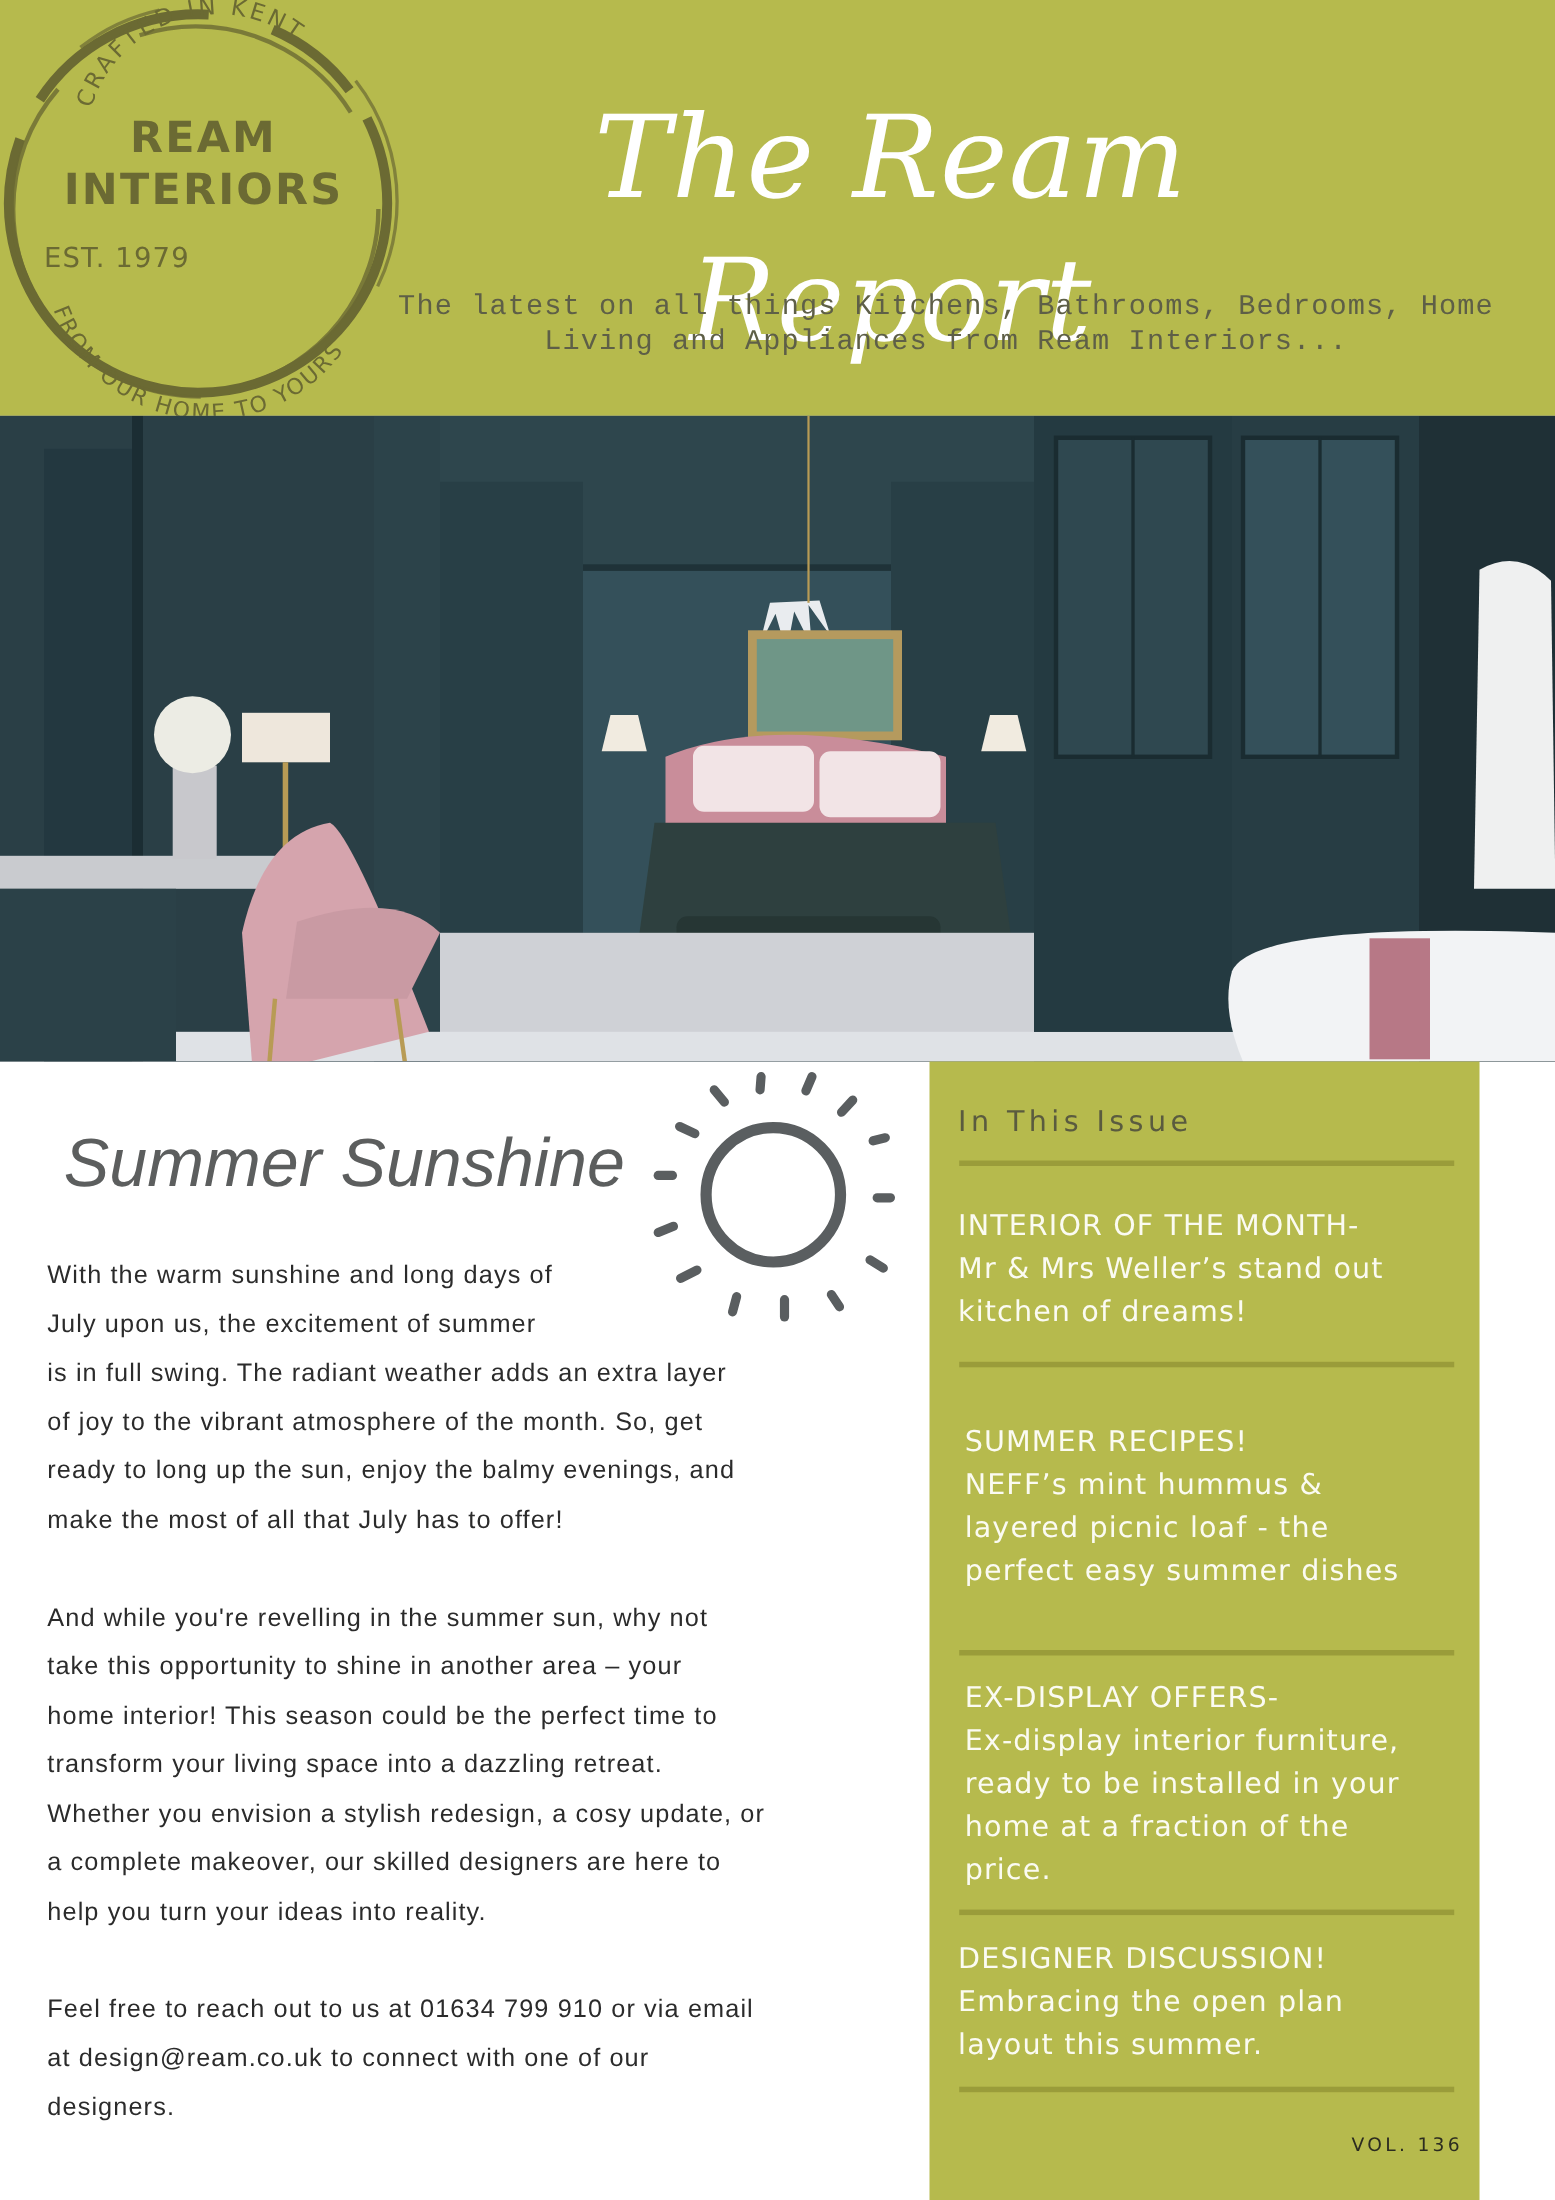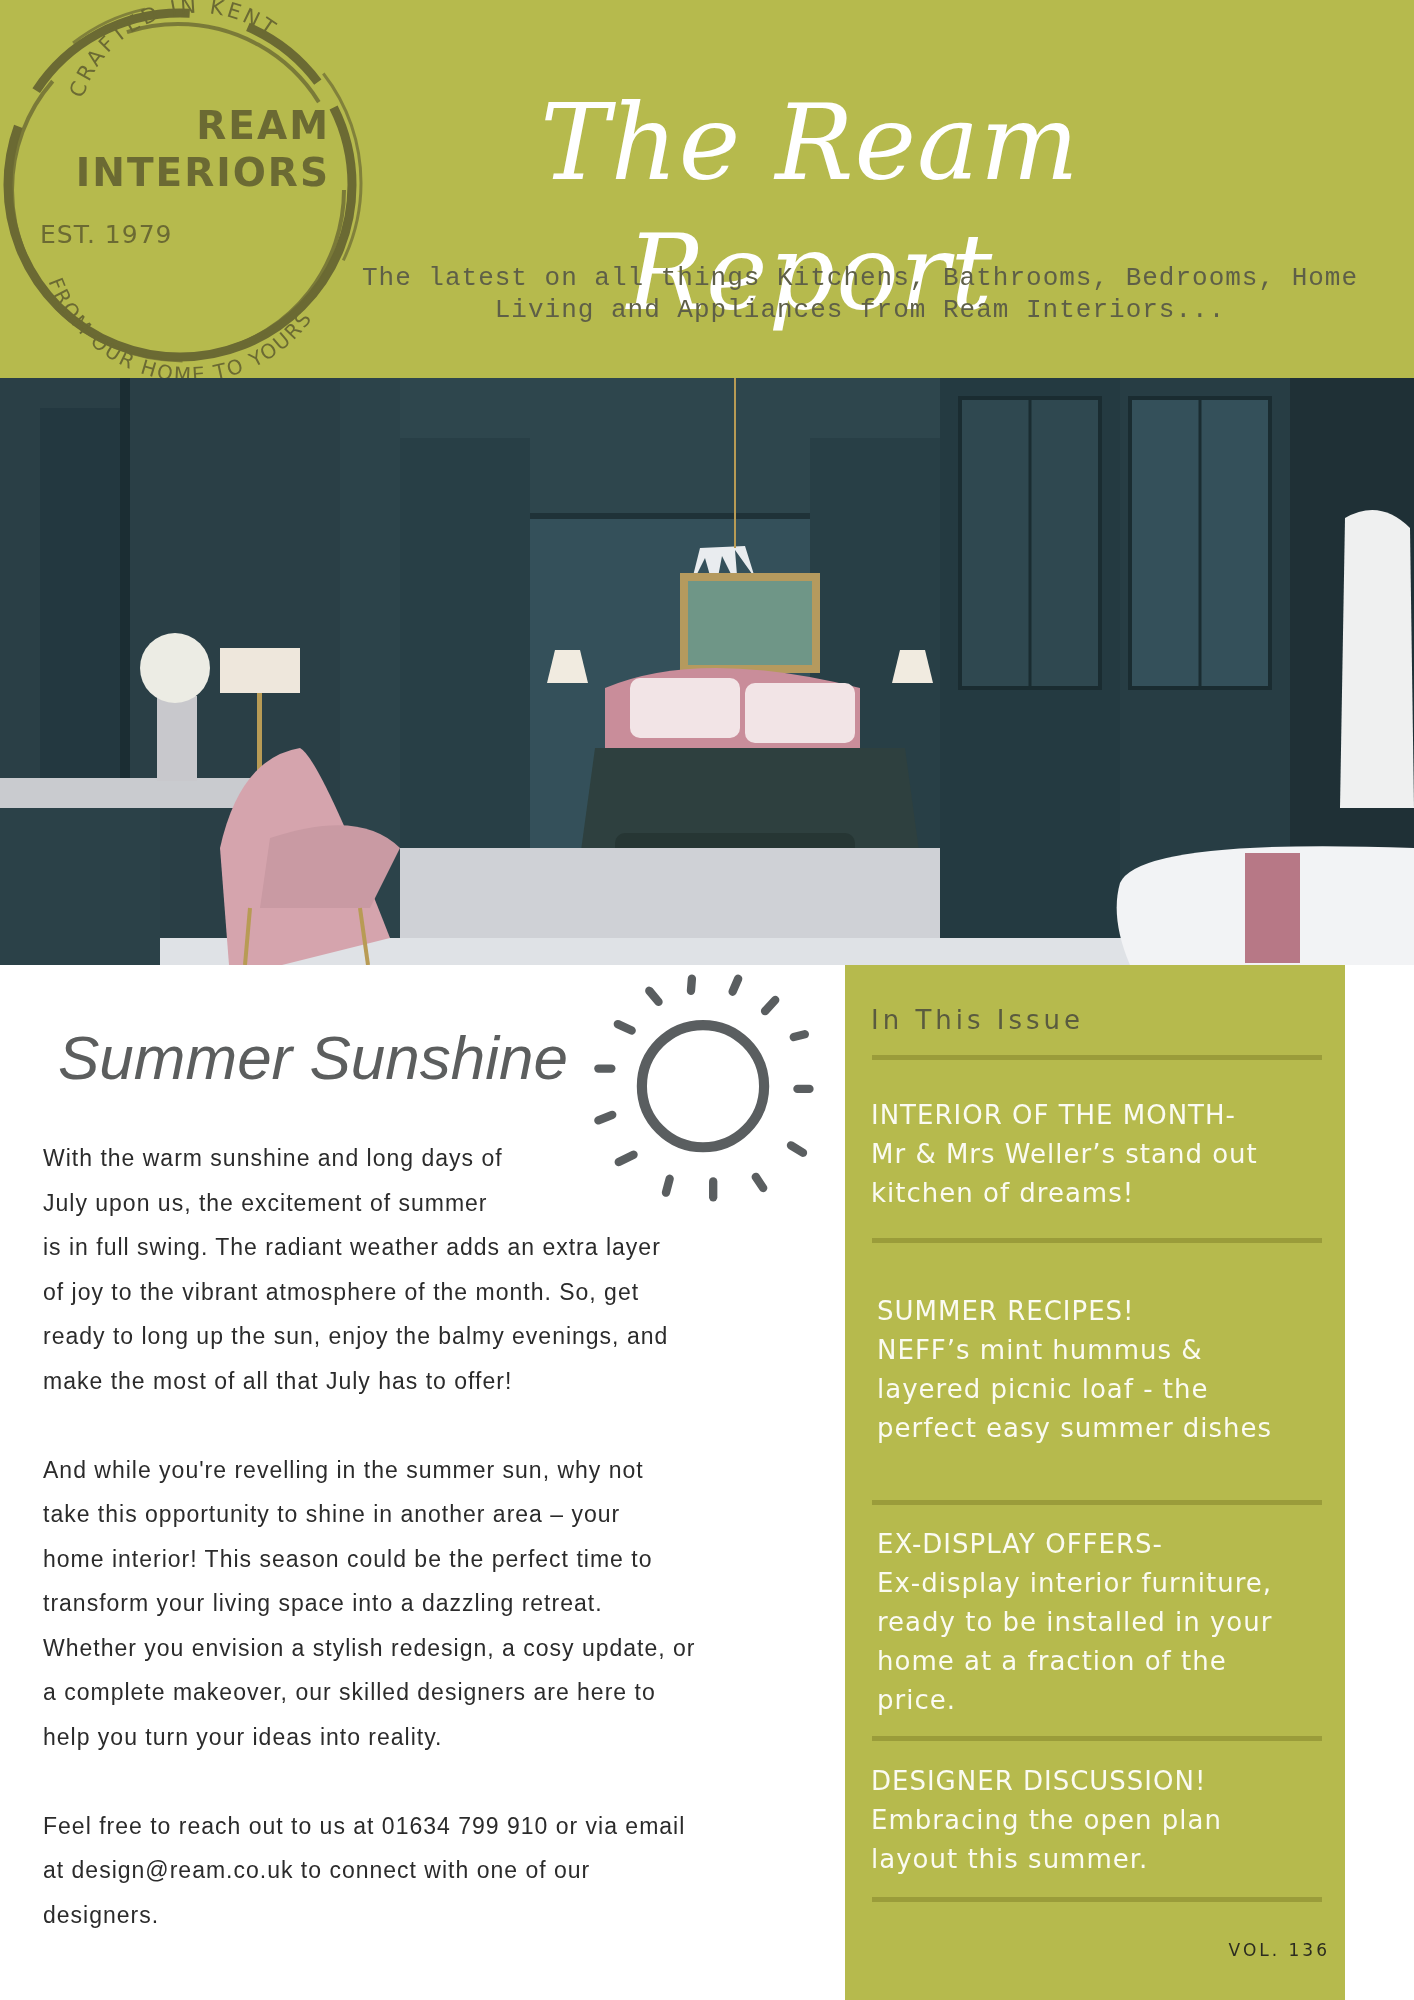--- a/index.html
+++ b/index.html
@@ -3,21 +3,21 @@
 <meta charset="utf-8">
 <style>
   * { box-sizing: border-box; margin: 0; padding: 0; }
   html, body { width: 1414px; height: 2000px; background: #ffffff; overflow: hidden; }
   body { position: relative; font-family: "DejaVu Sans", sans-serif; }
 
   .header { position: absolute; left: 0; top: 0; width: 1414px; height: 378px; background: #b6ba4d; }
 
   .logo { position: absolute; left: 0; top: 0; width: 370px; height: 378px; }
   .logo svg { position: absolute; left: 0; top: 0; }
-  .logo-name { position: absolute; left: 40px; top: 102px; width: 290px; text-align: right;
+  .logo-name { position: absolute; left: 40px; top: 102px; width: 290px; text-align: center;
     font-family: "DejaVu Sans", sans-serif; font-weight: bold; color: #6b6a33; font-size: 39px; line-height: 47px; letter-spacing: 2px; }
   .logo-est { position: absolute; left: 40px; top: 220px; width: 290px; text-align: left;
     font-family: "DejaVu Sans", sans-serif; color: #6b6a33; font-size: 25px; letter-spacing: 1px; }
 
   .title { position: absolute; left: 410px; top: 78px; width: 800px; text-align: center;
     font-family: "DejaVu Serif", serif; font-style: italic; color: #ffffff; font-size: 104px; line-height: 130px; letter-spacing: 1px; }
   .subtitle { position: absolute; left: 360px; top: 262px; width: 1000px; text-align: center;
     font-family: Liberation Mono, monospace; color: #5e5f47; font-size: 26px; line-height: 32px; letter-spacing: 1px; }
 
   .photo { position: absolute; left: 0; top: 378px; width: 1414px; height: 587px; overflow: hidden; background: #24363c; }

